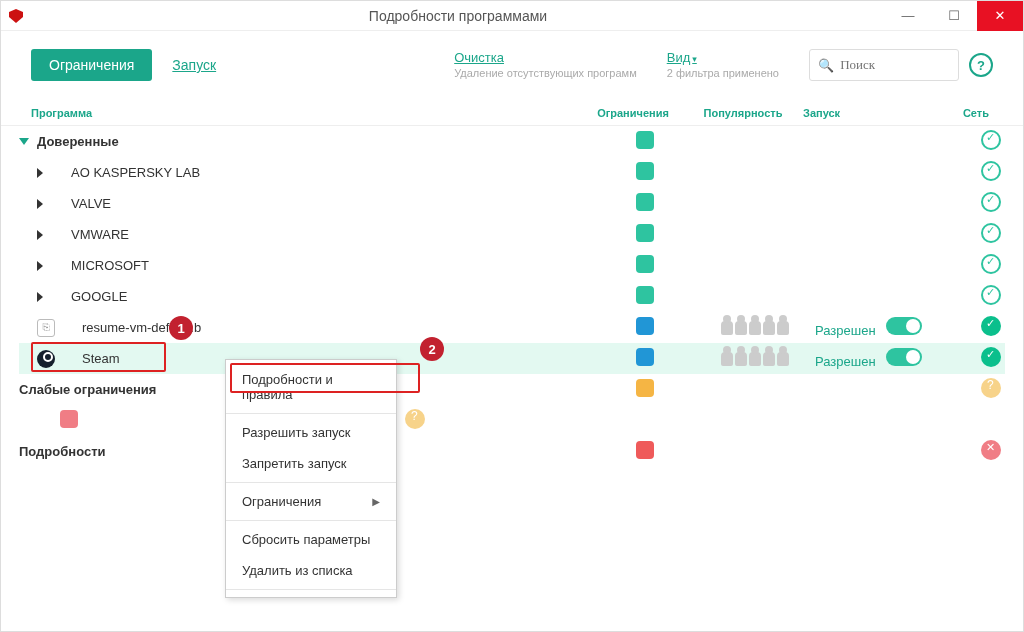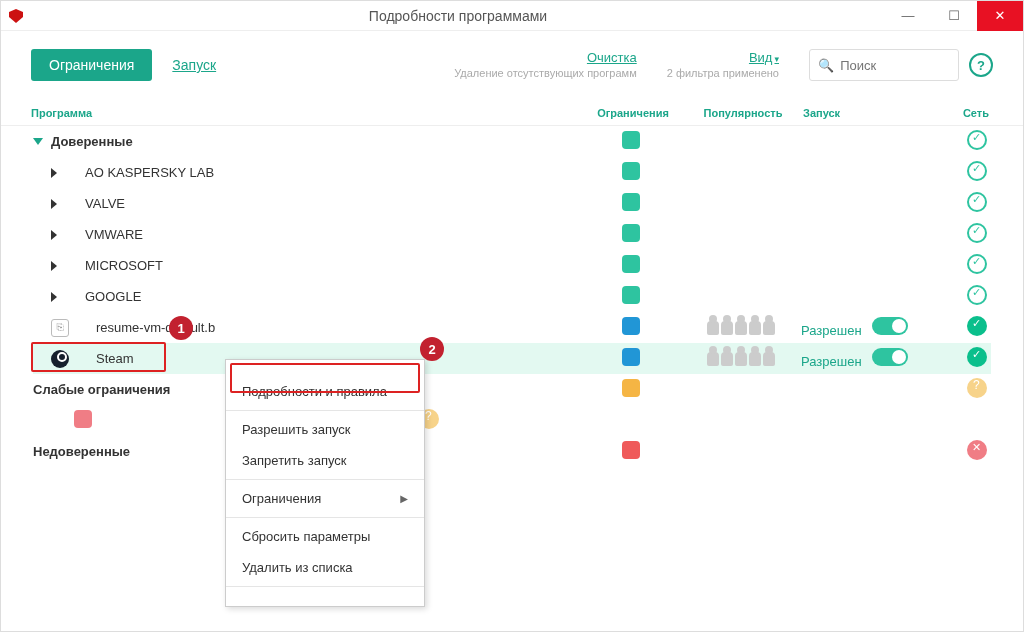--- a/index.html
+++ b/index.html
@@ -10,38 +10,38 @@
 .titlebar .logo { width: 30px; display:flex; align-items:center; justify-content:center;}
 .titlebar .title { flex: 1; text-align: center; font-size: 14px; color: #555; }
 .titlebar .winbtn { width: 46px; height: 30px; display:flex; align-items:center; justify-content:center; font-size:13px; color:#666; }
 .titlebar .winbtn.close { background: #e81123; color: #fff; }
 
 
 .toolbar { display:flex; align-items:center; padding: 18px 30px 10px 30px; }
 .toolbar .tabbtn { background:#1ba68a; color:#fff; border-radius:3px; padding:8px 18px; font-size:14px; margin-right:20px; }
 .toolbar .linkbtn { color:#1ba68a; text-decoration:underline; font-size:14px; }
 .toolbar .spacer { flex:1; }
-.toolbar .mid { margin-right: 30px; text-align: right; }
+.toolbar .mid { margin-right: 30px; }
 .toolbar .mid .ml { color:#1ba68a; text-decoration:underline; font-size:13px; display:block; }
 .toolbar .mid .sub { color:#aaa; font-size:11px; }
 .toolbar .mid .caret { font-size:9px; margin-left:2px; }
 .toolbar .search { display:flex; align-items:center; border:1px solid #ddd; border-radius:3px; padding:4px 8px; width:150px; height:32px; margin-right:10px;}
-.toolbar .search input { border:none; outline:none; width:100%; font-size:13px; color:#888; }
+.toolbar .search input { border:none; outline:none; width:100%; font-size:13px; color:#888;font-family:Liberation Serif, serif; }
 .toolbar .helpbtn { width:24px; height:24px; border-radius:50%; border:2px solid #1ba68a; color:#1ba68a; display:flex;align-items:center;justify-content:center;font-weight:bold;}
 
 
 .headrow { display:flex; align-items:center; padding: 16px 30px 6px 30px; color:#1ba68a; font-size:11px; border-bottom:1px solid #eee;font-weight:bold;}
 .col-prog { flex:1; }
 .col-rest { width:100px; text-align:center; }
 .col-pop  { width:120px; text-align:center; }
 .col-launch{ width:120px; }
 .col-net  { width:70px; text-align:right; padding-right:4px;}
 
 
-.rows { padding: 0 32px; }
+.rows { padding: 0 18px; }
 .row { display:flex; align-items:center; height:31px; }
 .row.sel { background:#e3f9f1; }
 .row .nm { flex:1; display:flex; align-items:center; }
 .row .indent1 { padding-left:18px;gap:20px; }
 .row .bold { font-weight:bold; }
 .tri { width:0;height:0;border-top:5px solid transparent;border-bottom:5px solid transparent;border-left:6px solid #333;display:inline-block;margin-right:8px;}
 .tri.open { border-left:none;border-right:5px solid transparent;border-left:5px solid transparent;border-top:7px solid #1ba68a;border-bottom:none;}
 .sq { width:18px;height:18px;border-radius:4px;display:inline-block; }
 .sq.green{background:#2ec4a0;} .sq.blue{background:#2196d6;} .sq.orange{background:#f5b544;} .sq.pink{background:#f07d85;} .sq.red{background:#ef5a5a;}
 .neticon { width:20px;height:20px;border-radius:50%;display:inline-block;position:relative;}
@@ -55,21 +55,21 @@
 .toggle { width:36px;height:18px;border-radius:9px;background:#2ec4a0;position:relative;display:inline-block;}
 .toggle::after{content:"";width:14px;height:14px;border-radius:50%;background:#fff;position:absolute;right:2px;top:2px;}
 .appicon{width:18px;height:18px;margin-right:7px;display:inline-flex;align-items:center;justify-content:center;border-radius:3px;}
 .appicon.file{border:1px solid #bbb;background:#fff;font-size:9px;color:#888;}
 .appicon.steam{background:#16202d;border-radius:50%;position:relative;}
 .appicon.steam::after{content:"";width:6px;height:6px;border:2px solid #fff;border-radius:50%;position:absolute;top:2px;right:2px;}
 .selbox{position:absolute;border:2px solid #d22;border-radius:2px;pointer-events:none;}
 .badge{width:24px;height:24px;border-radius:50%;background:#c2212f;color:#fff;display:flex;align-items:center;justify-content:center;font-weight:bold;font-size:13px;position:absolute;}
 
 
-.ctxmenu{position:absolute;left:224px;top:358px;width:200px;background:#fff;border:1px solid #ccc;box-shadow:2px 2px 6px rgba(0,0,0,0.15);padding:16px 0;}
+.ctxmenu{position:absolute;left:224px;top:358px;width:172px;background:#fff;border:1px solid #ccc;box-shadow:2px 2px 6px rgba(0,0,0,0.15);padding:4px 0;}
 .ctxmenu .mi{padding:8px 16px;font-size:13px;color:#333;display:flex;align-items:center;justify-content:space-between;}
 .ctxmenu .sep{height:1px;background:#e5e5e5;margin:3px 0;}
 .ctxmenu .arrow{font-size:10px;color:#666;}
 
 .searchicon{color:#bbb;margin-right:6px;}
 </style>
 </head>
 <body>
 
 <div class="titlebar">
@@ -223,21 +223,21 @@
     <div class="col-net"><span class="neticon warn"></span></div>
   </div>
   <div class="row">
     <div class="col-rest"><span class="sq pink"></span></div>
     <div class="col-pop"></div>
       <div class="col-launch"></div>
     <div class="col-net"><span class="neticon warn"></span></div>
   </div>
   <div class="row">
     <div class="nm">
-        <span class="bold">Недоверенные</span>
+        <span class="bold">Подробности</span>
       </div>
     <div class="col-rest"><span class="sq red"></span></div>
     <div class="col-pop"></div>
       <div class="col-launch"></div>
     <div class="col-net"><span class="neticon deny"></span></div>
   </div>
 </div>
 
 <div class="ctxmenu">
   <div class="mi">Подробности и правила</div>

